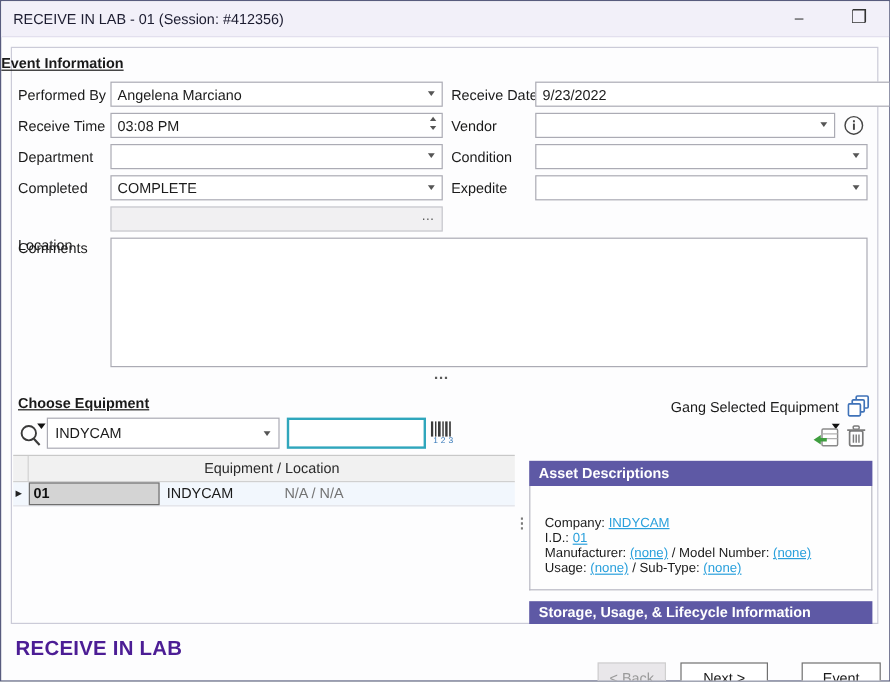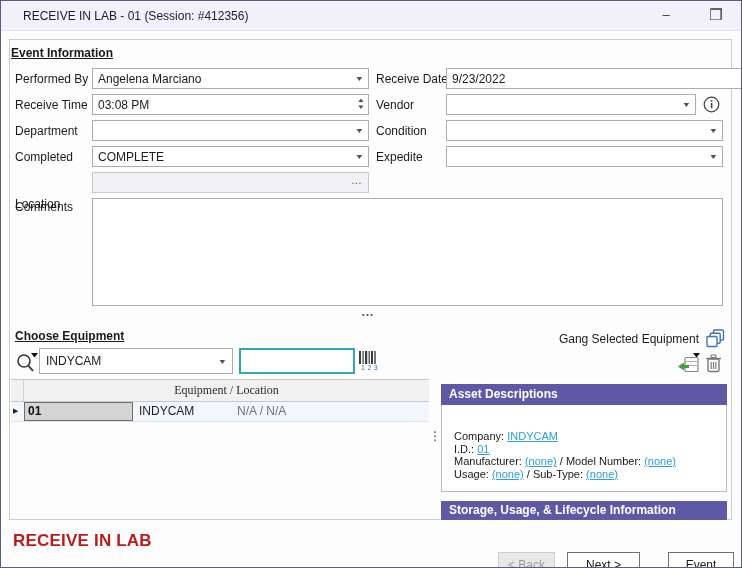--- a/index.html
+++ b/index.html
@@ -9,21 +9,21 @@
     position:relative; width:742px; height:568px; background:#fdfdfe;
     border:1px solid #585c7e; overflow:hidden;
   }
   .abs { position:absolute; }
   
   .titlebar {
     position:absolute; left:0; top:0; width:740px; height:30px;
     background:#f2f0f9; border-bottom:1px solid #e3e0ee;
     display:flex; align-items:center;
   }
-  .titlebar .title { font-size:12px; color:#1c1c30; padding-left:22px; }
+  .titlebar .title { font-size:12px; color:#1c1c30; padding-left:10px; }
   .winbtn {
     position:absolute; top:3px; width:30px; height:24px; text-align:center;
     font-size:13px; color:#333; line-height:22px; cursor:default;
   }
   
   .panel {
     position:absolute; left:8px; top:38px; width:723px; height:481px;
     border:1px solid #cbcbd8; background:#fdfdfe; 
   }
   .section-heading { font-size:12px; font-weight:bold; color:#1a1a1a; text-decoration:underline; }
@@ -51,21 +51,21 @@
   .scan-input {
     position:absolute; height:26px; background:#fff; border:2px solid #2fa6bc;
     font-size:12px; padding:0 4px; outline:none; font-family:"Liberation Sans",sans-serif;
   }
   .barcode-digits { font-size:7px; color:#2f74b6; letter-spacing:2.5px; text-align:center; margin-top:0px; padding-left:2px; }
   .gang-row { position:absolute; display:flex; align-items:center; gap:7px; }
   .gang-row .gang-label { font-size:12px; color:#1b1b1b;text-align:right; }
   
   .eq-table { position:absolute; left:10px; top:378px; width:418px; background:#fff; border-top:1px solid #c8c8c8;}
   .eq-head {
-    height:22px; background:#f1f1f1; border-bottom:1px solid #c8c8c8; display:flex;font-family:Liberation Serif, serif;
+    height:22px; background:#f1f1f1; border-bottom:1px solid #c8c8c8; display:flex;
   }
   .eq-head .ind { width:13px; border-right:1px solid #d2d2d2; }
   .eq-head .hdr { flex:1; text-align:center; font-size:12px; color:#2a2a2a; line-height:21px; }
   .eq-row { position:relative; height:20px; background:#f2f7fd; border-bottom:1px solid #e2e2e6; }
   .eq-row .ind { position:absolute; left:2px; top:5px; font-size:7px; color:#222; }
   .eq-row .idcell {
     position:absolute; left:13px; top:0px; width:109px; height:19px; background:#d4d4d4;
     border:1px solid #6f6f6f; font-size:12px; font-weight:bold; color:#111; padding:1px 0 0 3px;
   }
   .eq-row .company { position:absolute; left:128px; top:2px; font-size:12px; color:#1b1b1b; }
@@ -76,42 +76,42 @@
     height:21px; background:#5e59a5; color:#fff; font-size:12px; font-weight:bold;
     line-height:21px; padding-left:8px; white-space:nowrap; overflow:hidden;
   }
   .asset-body {
     height:87px; border:1px solid #b9b9c4; border-top:none; background:#fefefe;
     padding:25px 6px 0 12px; font-size:11px; color:#1b1b1b; line-height:12.7px;
   }
   .asset-body a, .linkish { color:#2aa0dc; text-decoration:underline; cursor:pointer; }
   .storage-hdr { margin-top:9px; height:19px; line-height:19px; font-size:12px; }
   
-  .footer-title { position:absolute; left:12px; top:530px; font-size:17px; font-weight:bold; color:#b91c1c; letter-spacing:0.2px; }
+  .footer-title { position:absolute; left:12px; top:530px; font-size:17px; font-weight:bold; color:#4c1d95; letter-spacing:0.2px; }
   .btn {
     position:absolute; top:551px; height:26px; background:#fff; border:1px solid #707070;
     font-size:12px; color:#1a1a1a; text-align:center; line-height:24px; cursor:default;
   }
   .btn.disabled { background:#e9e7ea; border-color:#cfcfcf; color:#9a9a9a; }
   svg { display:block; }
 </style>
 </head>
 <body>
 
 <div class="window">
 
   <div class="titlebar">
     <div class="title">RECEIVE IN LAB - 01 (Session: #412356)</div>
     <div class="winbtn" style="left:650px;">–</div>
     <div class="winbtn" style="left:700px; font-size:15px;">❒</div>
   </div>
 
   <div class="panel"></div>
 
-  <div class="abs section-heading" style="left:10px; top:45px;text-align:right;">Event Information</div>
+  <div class="abs section-heading" style="left:0; top:45px;text-align:right;">Event Information</div>
 
   <div class="lbl" style="left:14px; top:71px;">Performed By</div>
   <div class="lbl" style="left:14px; top:97px;">Receive Time</div>
   <div class="lbl" style="left:14px; top:123px;">Department</div>
   <div class="lbl" style="left:14px; top:149px;">Completed</div>
   <div class="lbl" style="left:14px; top:175px;margin-top:21px;">Location</div>
   <div class="lbl" style="left:14px; top:199px;">Comments</div>
 
   <div class="field" style="left:91px; top:67px; width:277px;">
     <span>Angelena Marciano</span>

